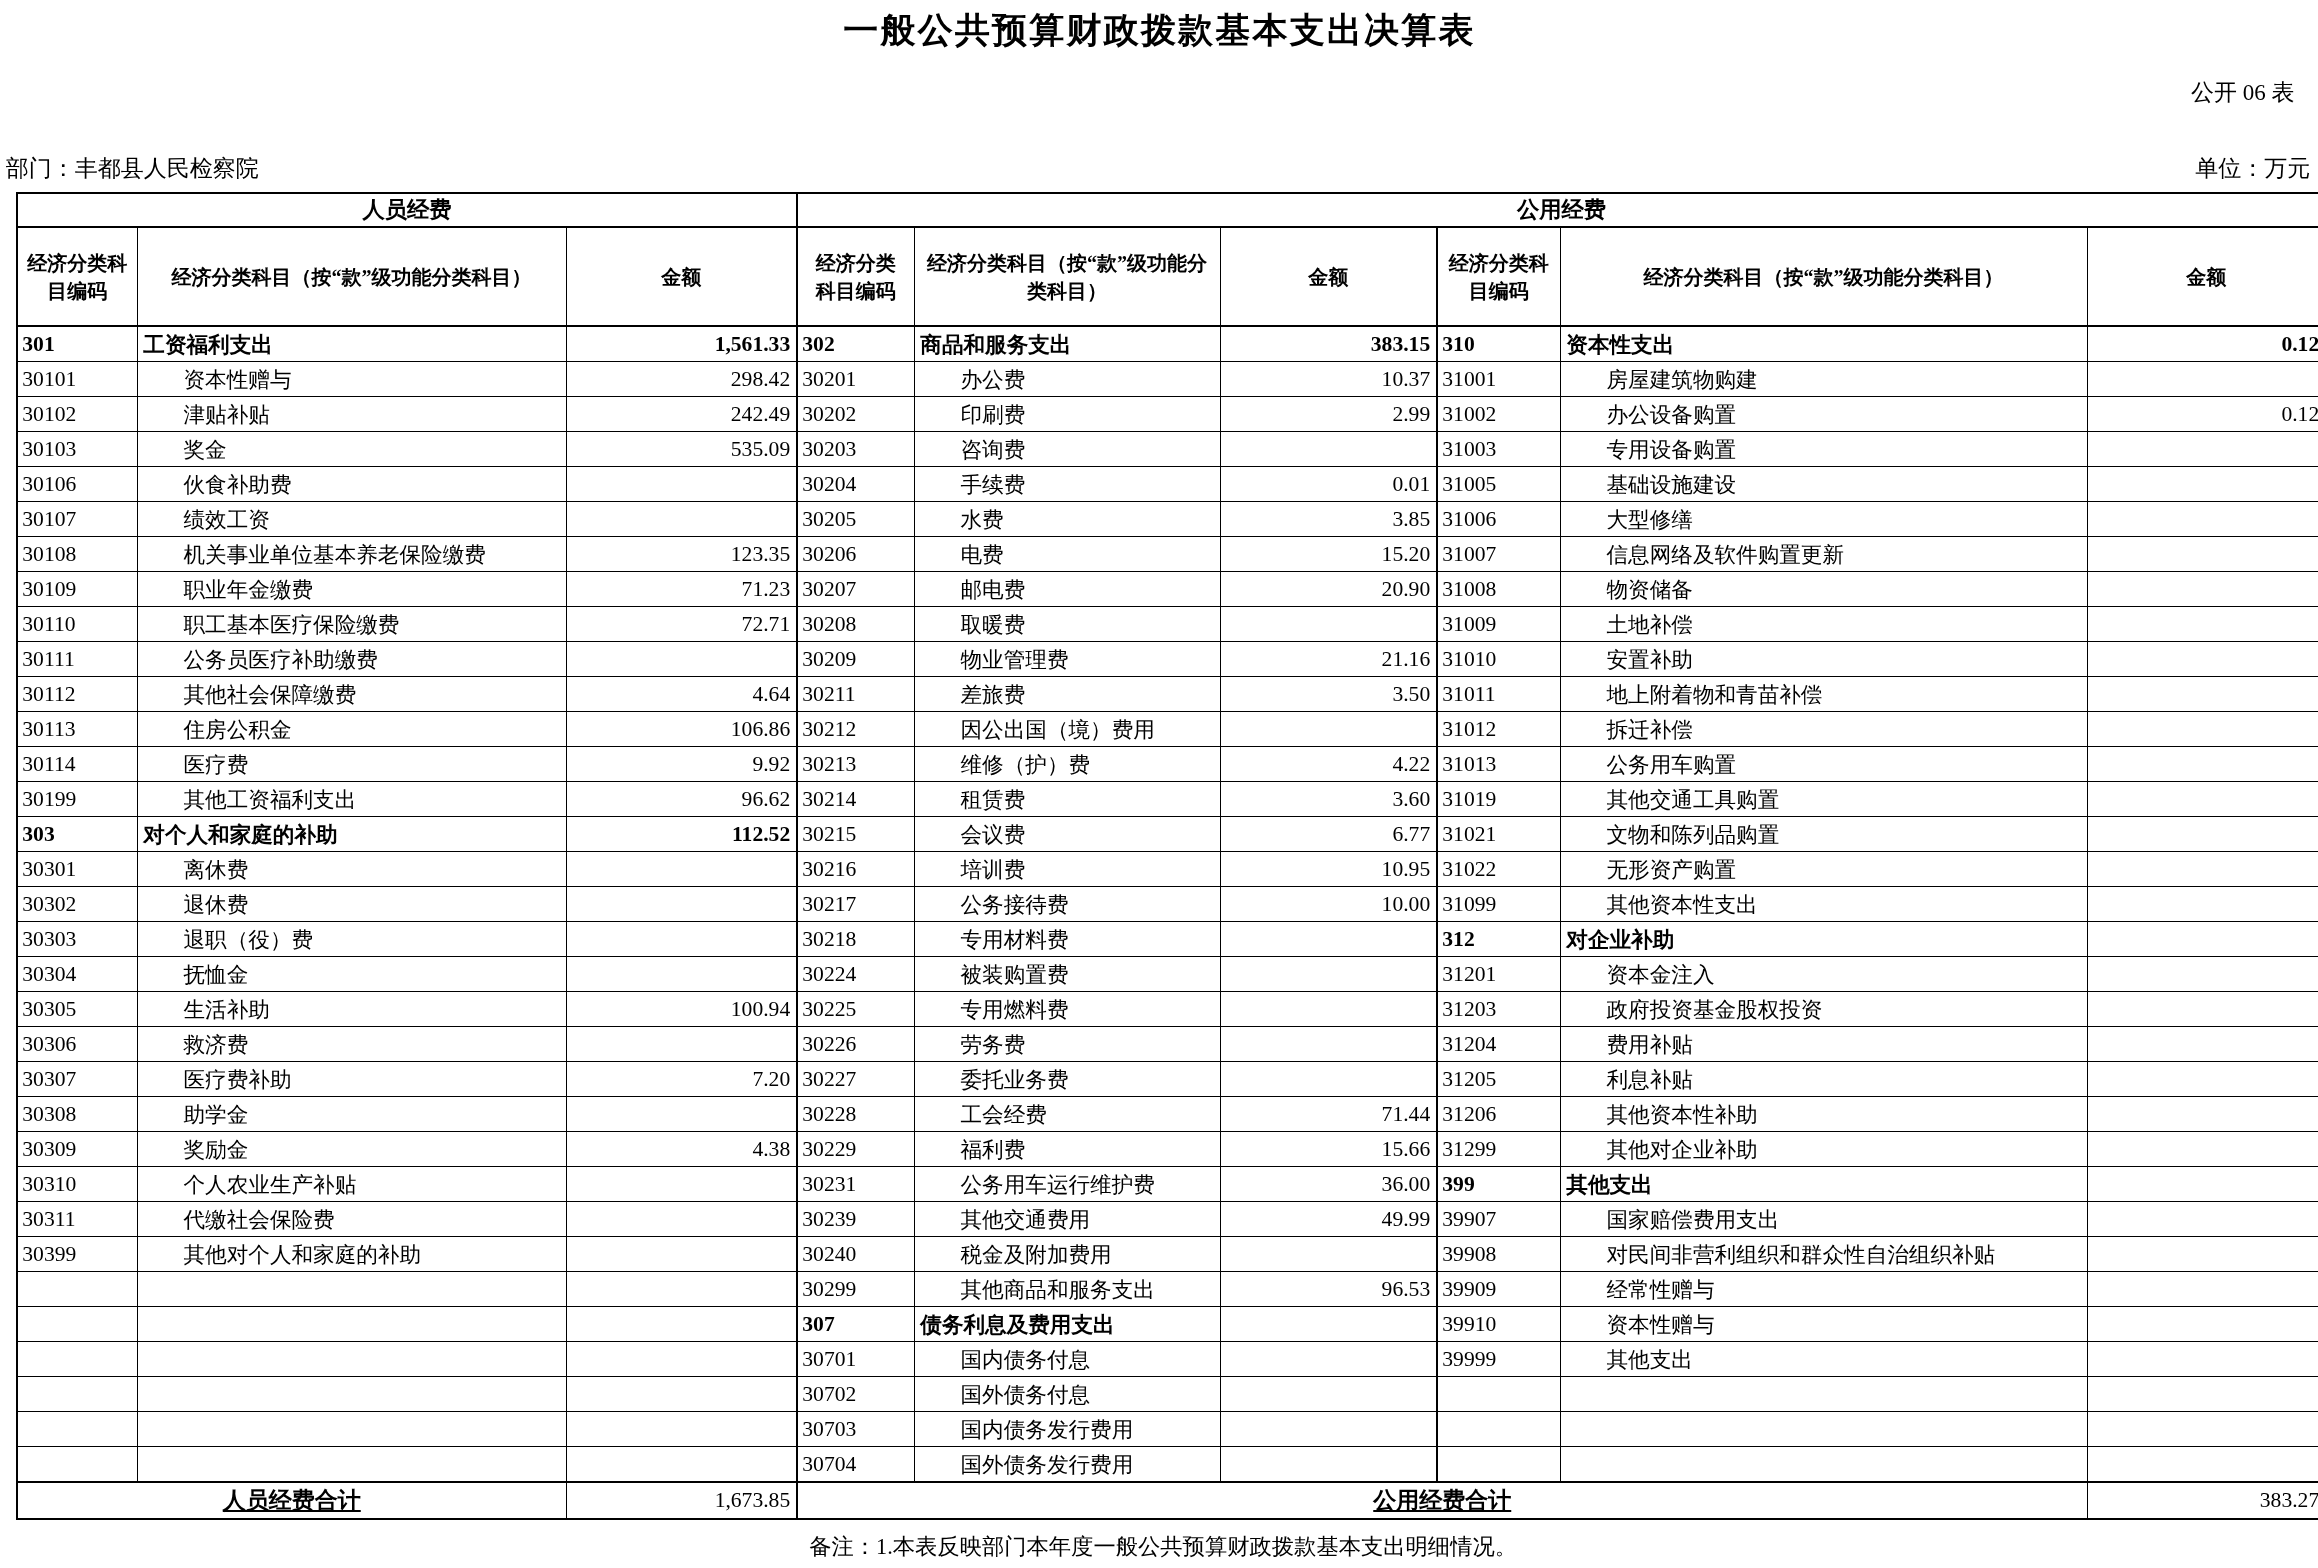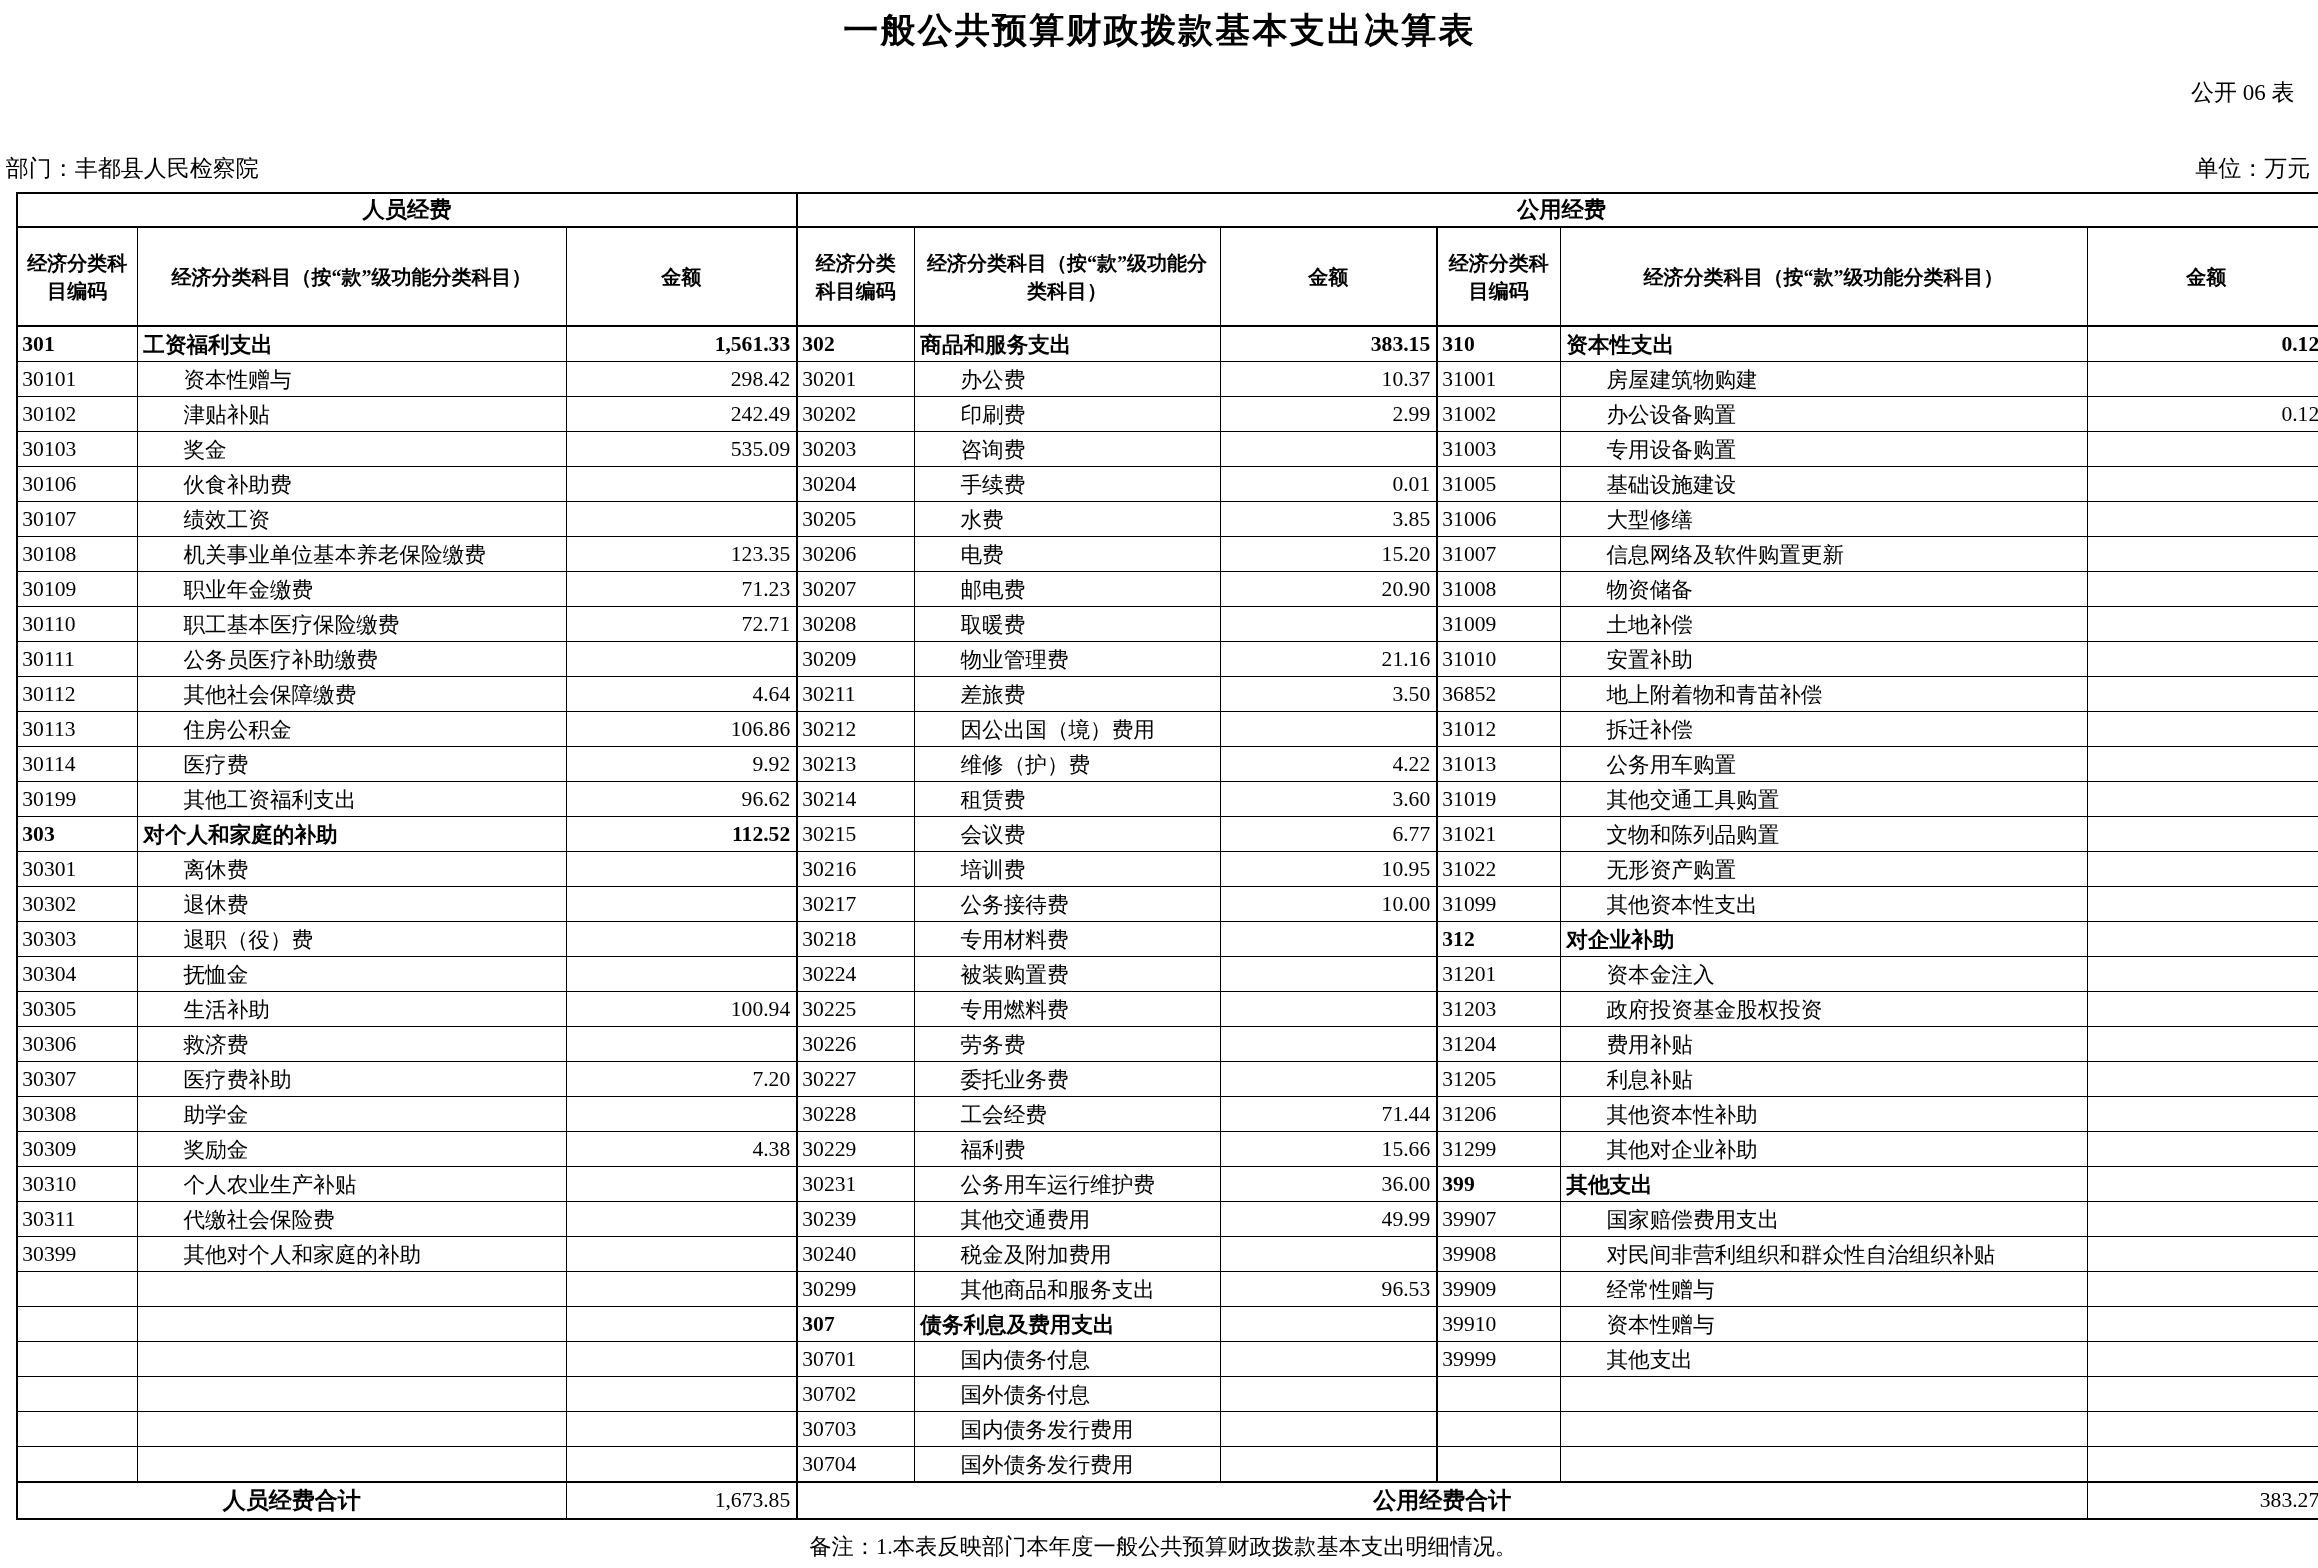--- a/index.html
+++ b/index.html
@@ -19,21 +19,21 @@
         border-bottom:2.2px solid #000;line-height:1.4;padding:0 4.3px;white-space:normal;}
   thead .colhead-row th.code-h{padding:0 8.7px;}
   tbody td{height:32px;font-size:21.6px;}
   td.code{text-align:left;padding-left:4.3px;}
   td.name{text-align:left;padding-left:5.8px;}
   td.name.sub{padding-left:46px;}
   td.amount{text-align:right;padding-right:5.8px;}
   td.cat{font-weight:bold;}
   .gsep{border-left:2.9px solid #000;}
   .total-row td{border-top:2.2px solid #000;height:33px;font-size:23px;}
-  .total-label{text-align:center;font-weight:bold;}
+  .total-label{text-align:center;font-weight:bold;text-decoration:underline;}
   .total-row td.amount{font-size:21.6px;}
   .notes{margin-top:11.5px;margin-left:7.2px;font-size:22.3px;text-align:center;}
 </style>
 </head>
 <body>
 
 <div class="page">
 
   <div class="title">一般公共预算财政拨款基本支出决算表</div>
 
@@ -184,21 +184,21 @@
           <td class="name sub">安置补助</td>
           <td class="amount"></td>
         </tr>
         <tr>
           <td class="code">30112</td>
           <td class="name sub">其他社会保障缴费</td>
           <td class="amount">4.64</td>
           <td class="code gsep">30211</td>
           <td class="name sub">差旅费</td>
           <td class="amount">3.50</td>
-          <td class="code gsep">36852</td>
+          <td class="code gsep">31011</td>
           <td class="name sub">地上附着物和青苗补偿</td>
           <td class="amount"></td>
         </tr>
         <tr>
           <td class="code">30113</td>
           <td class="name sub">住房公积金</td>
           <td class="amount">106.86</td>
           <td class="code gsep">30212</td>
           <td class="name sub">因公出国（境）费用</td>
           <td class="amount"></td>

